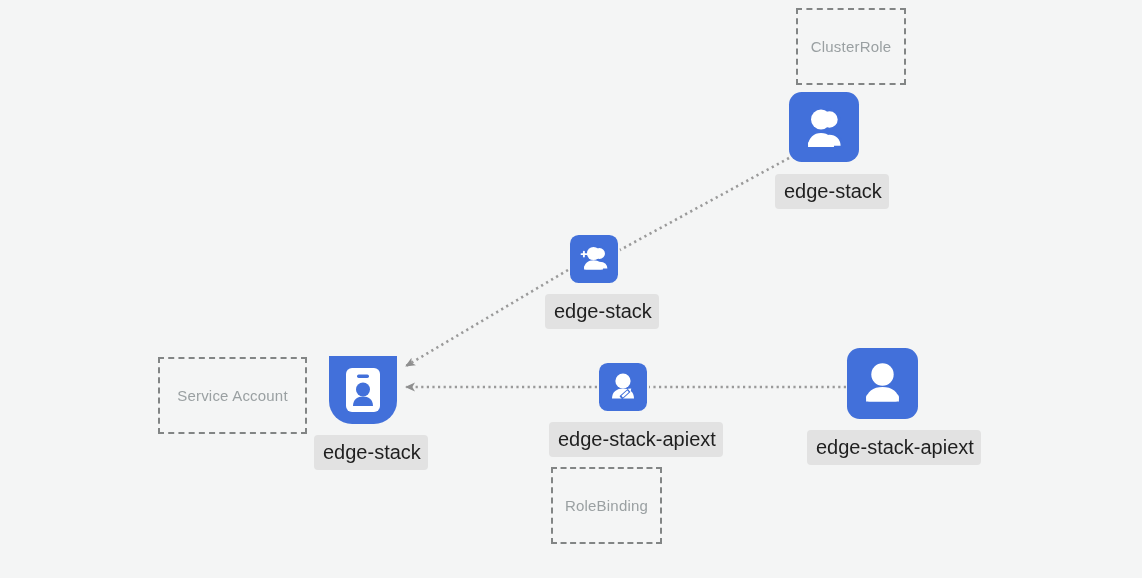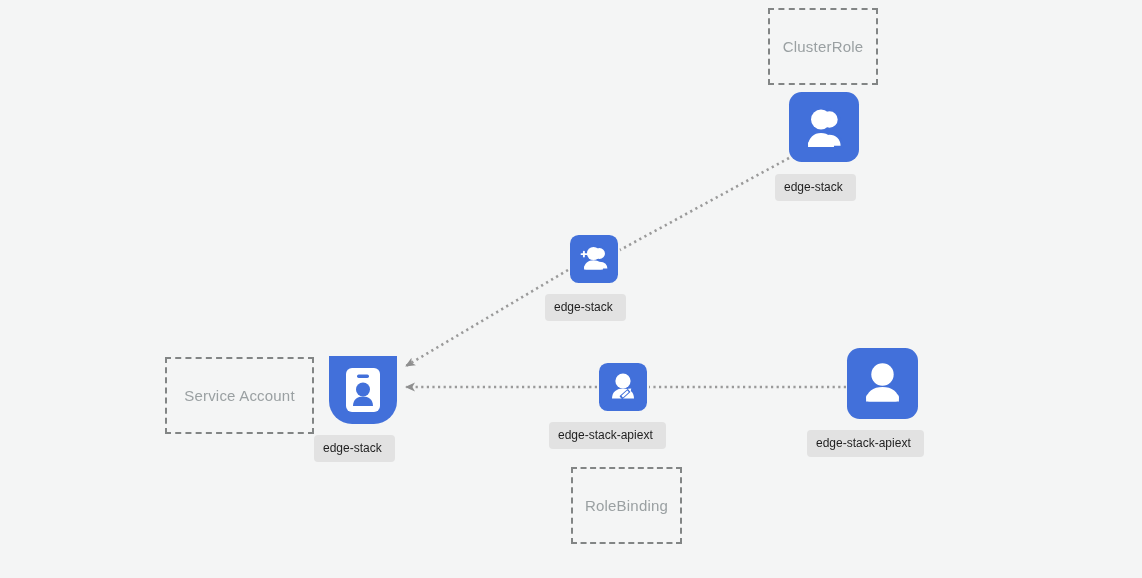--- a/index.html
+++ b/index.html
@@ -67,23 +67,23 @@
     display: block;
     width: 100%;
     height: 100%;
   }
 
   
   .chip {
     position: absolute;
     background: #e2e2e2;
     color: #1f1f1f;
-    font-size: 12px;
+    font-size: 20px;
     line-height: 1;
-    padding: 7px 13px 8px 9px;
+    padding: 7px 7px 8px 9px;
     border-radius: 4px;
     white-space: nowrap;
     font-family: "Liberation Sans", sans-serif;
   }
 </style>
 </head>
 <body>
 
 <div id="canvas">
 
@@ -96,30 +96,30 @@
 
     <line x1="789" y1="158" x2="620" y2="250" stroke="#9a9a9a" stroke-width="2.6" stroke-linecap="butt" stroke-dasharray="2.2 3.6"></line>
 
     <line x1="568" y1="270" x2="406" y2="366" stroke="#9a9a9a" stroke-width="2.6" stroke-linecap="butt" stroke-dasharray="2.2 3.6" marker-end="url(#arrowhead)"></line>
 
     <line x1="597" y1="387" x2="406" y2="387" stroke="#9a9a9a" stroke-width="2.4" stroke-linecap="butt" stroke-dasharray="2.2 3.4" marker-end="url(#arrowhead)"></line>
 
     <line x1="846" y1="387" x2="649" y2="387" stroke="#9a9a9a" stroke-width="2.4" stroke-linecap="butt" stroke-dasharray="2.2 3.4"></line>
   </svg>
 
-  <div class="type-box" style="left:768px; top:8px; width:110px; height:77px;">
+  <div class="type-box" style="left:796px; top:8px; width:110px; height:77px;">
     <span class="type-label">ClusterRole</span>
   </div>
 
 
-  <div class="type-box" style="left:165px; top:357px; width:149px; height:77px;">
+  <div class="type-box" style="left:158px; top:357px; width:149px; height:77px;">
     <span class="type-label">Service Account</span>
   </div>
 
-  <div class="type-box" style="left:571px; top:467px; width:111px; height:77px;">
+  <div class="type-box" style="left:551px; top:467px; width:111px; height:77px;">
     <span class="type-label">RoleBinding</span>
   </div>
 
 
   <div class="node" style="left:789px; top:92px; width:70px; height:70px;">
     <div class="icon-shell rounded" style="width:70px; height:70px;">
       <svg viewBox="0 0 70 70" xmlns="http://www.w3.org/2000/svg">
 
         <circle cx="40.5" cy="27.5" r="9.5" fill="#ffffff"></circle>
         <path d="M 28 55 C 28 46 33.8 41.5 40.5 41.5 C 47.2 41.5 53 46 53 55 Z" fill="#ffffff"></path>

